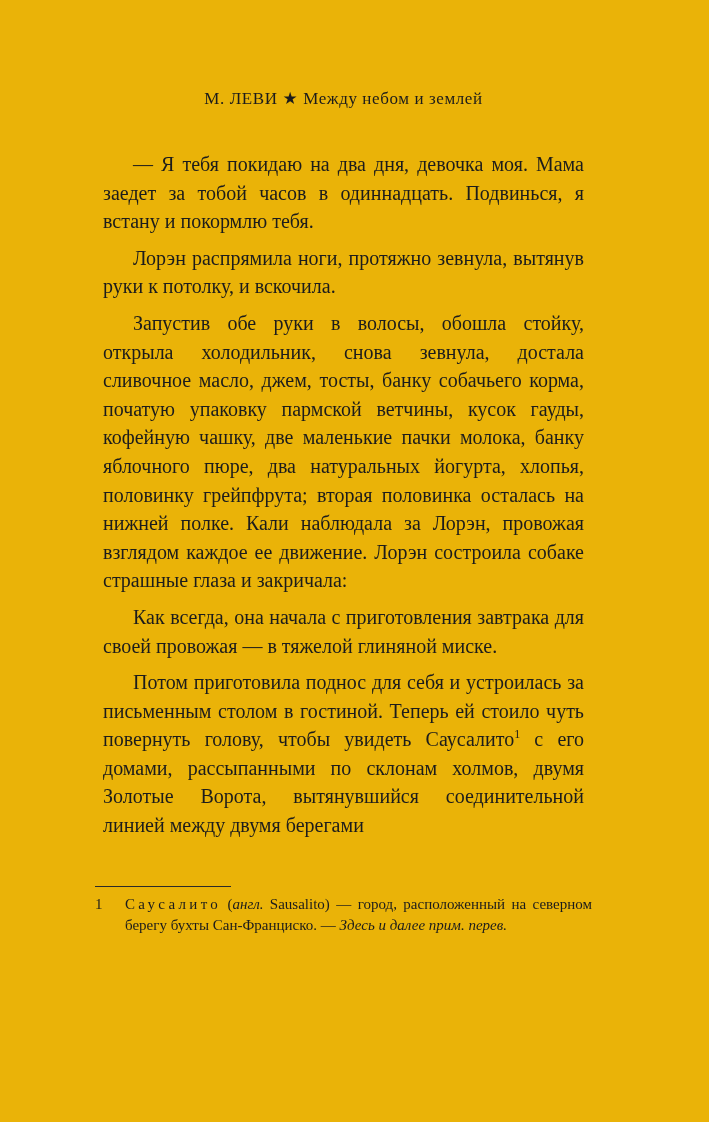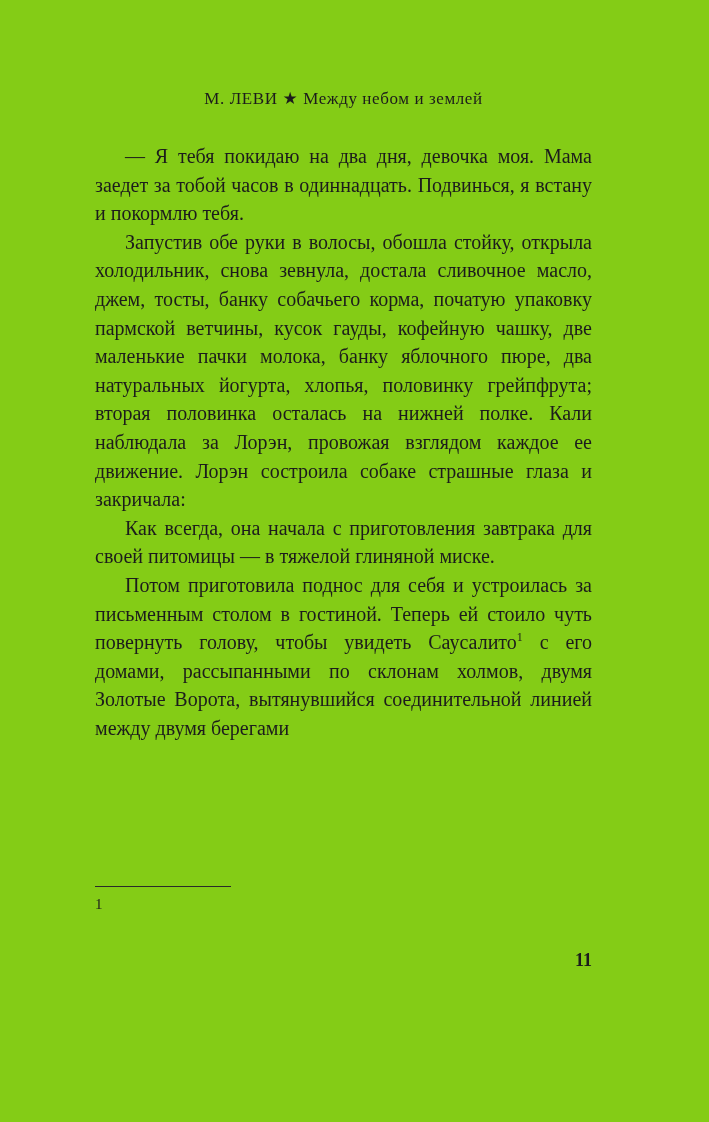--- a/index.html
+++ b/index.html
@@ -11,21 +11,21 @@
     height: 1122px;
     background: #ffffff;
     font-family: "Liberation Serif", "DejaVu Serif", serif;
     color: #1c1c1c;
     position: relative;
     overflow: hidden;
   }
   .page {
     position: absolute;
     inset: 0;
-    background: #84cc16;
+    background: #eab308;
   }
   .running-header {
     position: absolute;
     top: 88px;
     left: 95px;
     width: 497px;
     text-align: center;
     font-size: 17px;
     letter-spacing: 0.6px;
     color: #1c1c1c;
@@ -33,21 +33,21 @@
   .body-text {
     position: absolute;
     top: 142px;
     left: 95px;
     width: 497px;
     font-size: 20px;
     line-height: 28.6px;
     text-align: justify;
   }
   .body-text p {
-    margin: 0;
+    margin: 8px;
     text-indent: 30px;
   }
   sup {
     font-size: 12px;
     line-height: 0;
     vertical-align: super;
   }
   .italic {
     font-style: italic;
   }
@@ -90,27 +90,28 @@
 </style>
 </head>
 <body>
 
 <div class="page">
 
   <div class="running-header">М. ЛЕВИ ★ Между небом и землей</div>
 
   <div class="body-text">
       <p><span>— Я тебя покидаю на два дня, девочка моя. Мама заедет за тобой часов в одиннадцать. Подвинься, я встану и покормлю тебя.</span></p>
+      <p><span>Лорэн распрямила ноги, протяжно зевнула, вытянув руки к потолку, и вскочила.</span></p>
       <p><span>Запустив обе руки в волосы, обошла стойку, открыла холодильник, снова зевнула, достала сливочное масло, джем, тосты, банку собачьего корма, початую упаковку пармской ветчины, кусок гауды, кофейную чашку, две маленькие пачки молока, банку яблочного пюре, два натуральных йогурта, хлопья, половинку грейпфрута; вторая половинка осталась на нижней полке. Кали наблюдала за Лорэн, провожая взглядом каждое ее движение. Лорэн состроила собаке страшные глаза и закричала:</span></p>
-      <p><span>Как всегда, она начала с приготовления завтрака для своей питомицы — в тяжелой глиняной миске.</span></p>
+      <p><span>Как всегда, она начала с приготовления завтрака для своей провожая — в тяжелой глиняной миске.</span></p>
       <p><span>Потом приготовила поднос для себя и устроилась за письменным столом в гостиной. Теперь ей стоило чуть повернуть голову, чтобы увидеть Саусалито</span><sup>1</sup><span> с его домами, рассыпанными по склонам холмов, двумя Золотые Ворота, вытянувшийся соединительной линией между двумя берегами</span></p>
     </div>
 
   <div class="footnote">
     <div class="footnote-rule"></div>
     <div class="footnote-body">
       <span class="footnote-marker">1</span>
+      <span><span class="spaced">Саусалито</span><span> (</span><span class="italic">англ.</span><span> Sausalito) — город, расположенный на северном берегу бухты Сан-Франциско. — </span><span class="italic">Здесь и далее прим. перев.</span></span>
     </div>
   </div>
 
-  <div class="page-number">11</div>
 
 </div>
 
 </body></html>

